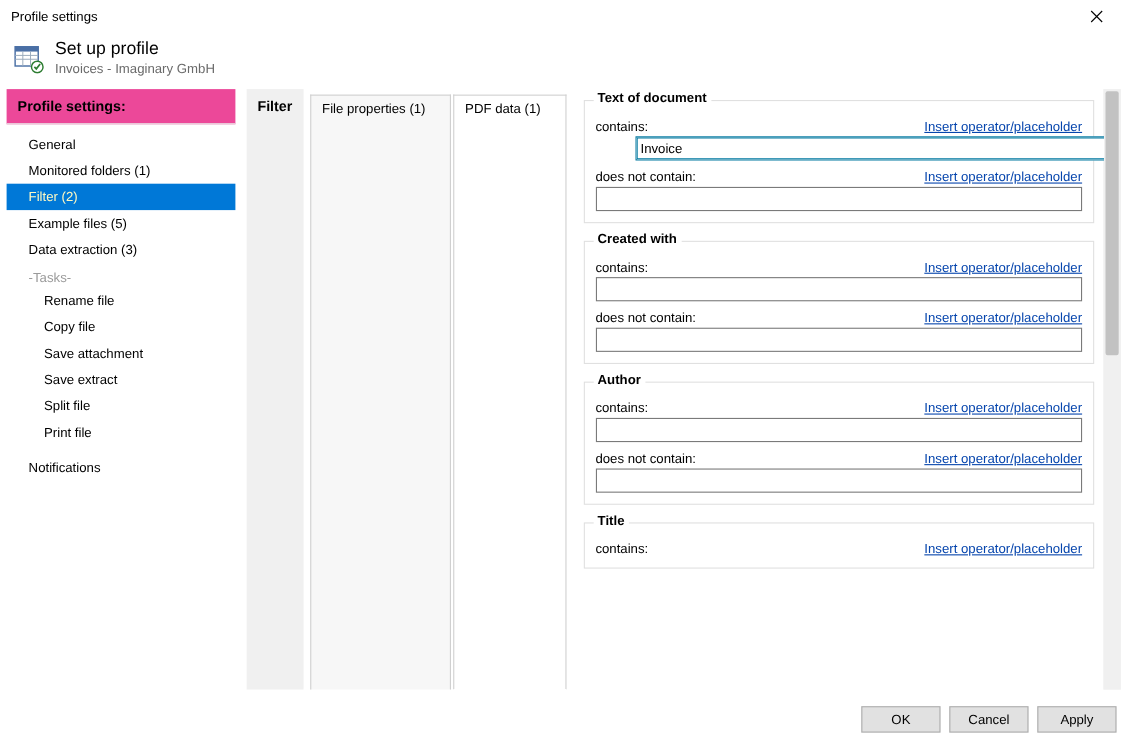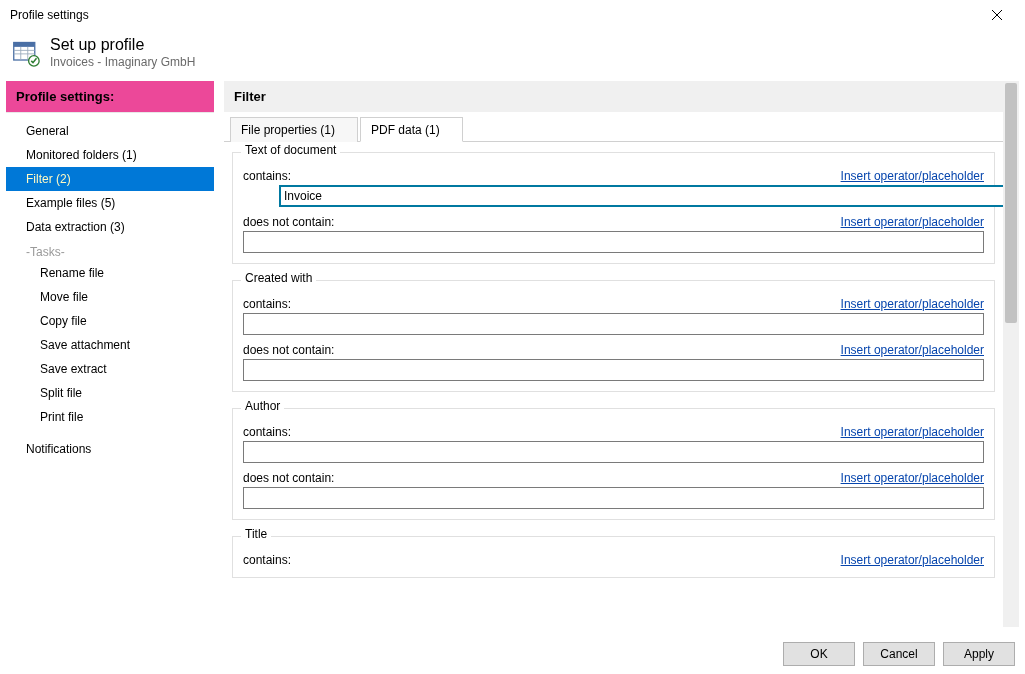--- a/index.html
+++ b/index.html
@@ -23,32 +23,32 @@
   .nav-sep { color:#9a9a9a; padding:6px 20px 2px 20px; font-size:12px; }
   .nav-sub .nav-item { padding-left:34px; }
   .main { flex:1; display:flex; flex-direction:column; min-width:0; position:relative; }
   .main-title { background:#f0f0f0; padding:8px 10px; font-weight:700; font-size:13px; }
   .tabs { display:flex; padding:4px 6px 0 6px; border-bottom:1px solid #fff; }
   .tab { padding:5px 22px 4px 10px; border:1px solid #d0d0d0; border-bottom:none; margin-right:2px; background:#f7f7f7; cursor:default; position:relative; top:1px; }
   .tab.active { background:#fff; border-bottom:1px solid #fff; z-index:2; }
   .tab-underline { border-top:1px solid #d0d0d0; margin-top:-1px; }
   .form-scroll { flex:1; overflow-y:auto; padding:10px 8px 10px 8px; }
   .group { border:1px solid #e0e0e0; padding:6px 10px 10px 10px; margin-bottom:16px; position:relative; }
-  .group-title { font-weight:400; position:absolute; top:-10px; left:8px; background:#fff; padding:0 4px; font-size:12px; }
+  .group-title { font-weight:700; position:absolute; top:-10px; left:8px; background:#fff; padding:0 4px; font-size:12px; }
   .row-label { display:flex; justify-content:space-between; align-items:baseline; margin-top:8px; }
   .row-label.first { margin-top:10px; }
   .insert-link { color:#0645ad; text-decoration:underline; cursor:default; font-size:12px; }
   .text-input { width:100%; height:22px; border:1px solid #7a7a7a; padding:1px 4px; font-family:inherit; font-size:12px; outline:none; margin-top:2px; }
   .text-input.focused { border-color:#0078a0; box-shadow: inset 0 0 0 1px #0078a0; margin-left: 36px; }
   .scrollbar-fake { position:absolute; right:0; top:0; bottom:0; width:16px; background:#f0f0f0; }
   .scrollbar-thumb { position:absolute; right:2px; top:2px; width:12px; height:240px; background:#c2c2c2; border-radius:2px; }
   .footer { display:flex; justify-content:flex-end; gap:8px; padding:8px 10px; border-top:1px solid #fff; }
   .btn { min-width:72px; height:24px; border:1px solid #adadad; background:#e1e1e1; cursor:default; display:flex; align-items:center; justify-content:center; font-family:inherit; font-size:12px; padding:0 12px; }
   .main-with-scroll { position:relative; flex:1; display:flex; min-height:0; }
-  .main-content { flex:1; overflow:hidden; display:flex; flex-direction:column; min-height:0; padding-right:16px; }
+  .main-content { flex:1; overflow:hidden; display:flex; min-height:0; padding-right:16px; }
 </style>
 </head>
 <body>
 
 <div class="dialog">
 
   <div class="titlebar">
     <div class="title">Profile settings</div>
     <div class="close-btn">
       <svg width="12" height="12" viewBox="0 0 12 12">
@@ -84,21 +84,20 @@
       <div class="nav-list">
         <div class="nav-item">General</div>
         <div class="nav-item">Monitored folders (1)</div>
         <div class="nav-item selected">Filter (2)</div>
         <div class="nav-item">Example files (5)</div>
         <div class="nav-item">Data extraction (3)</div>
 
         <div class="nav-sep">-Tasks-</div>
         <div class="nav-sub">
           <div class="nav-item">Rename file</div>
-          <div class="nav-item">Move file</div>
           <div class="nav-item">Copy file</div>
           <div class="nav-item">Save attachment</div>
           <div class="nav-item">Save extract</div>
           <div class="nav-item">Split file</div>
           <div class="nav-item">Print file</div>
         </div>
         <div style="height:8px"></div>
         <div class="nav-item">Notifications</div>
       </div>
     </div>

